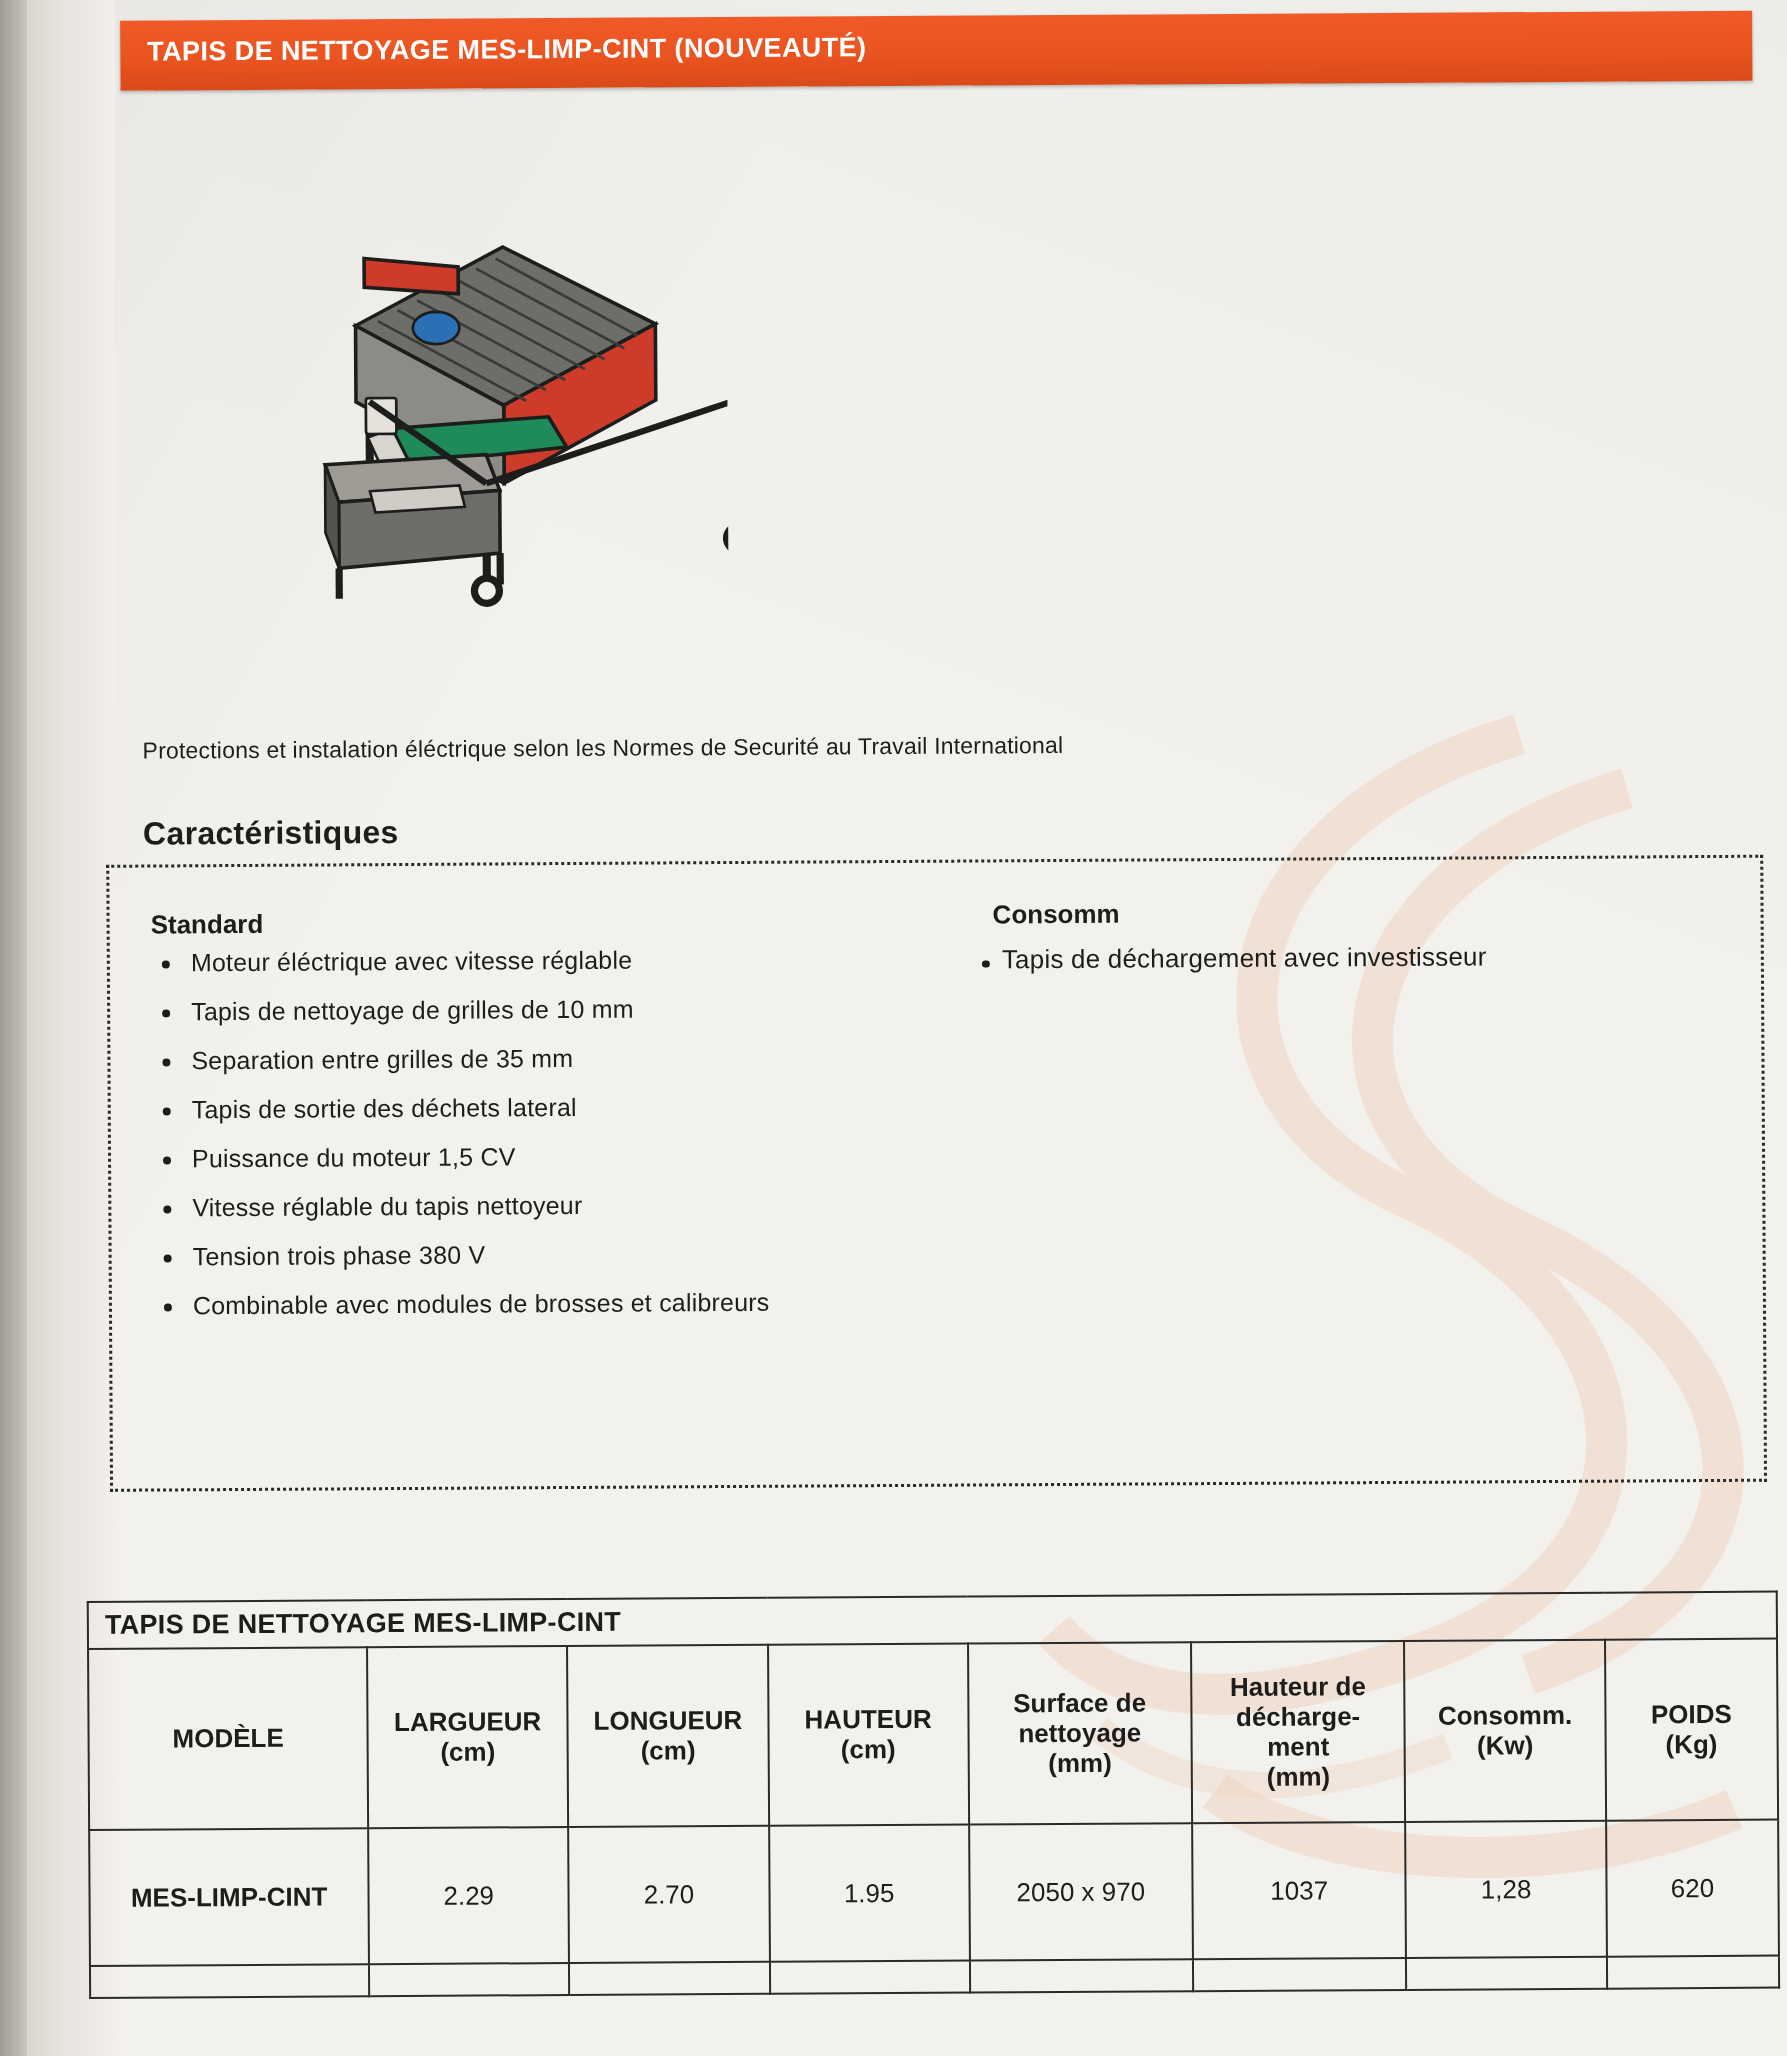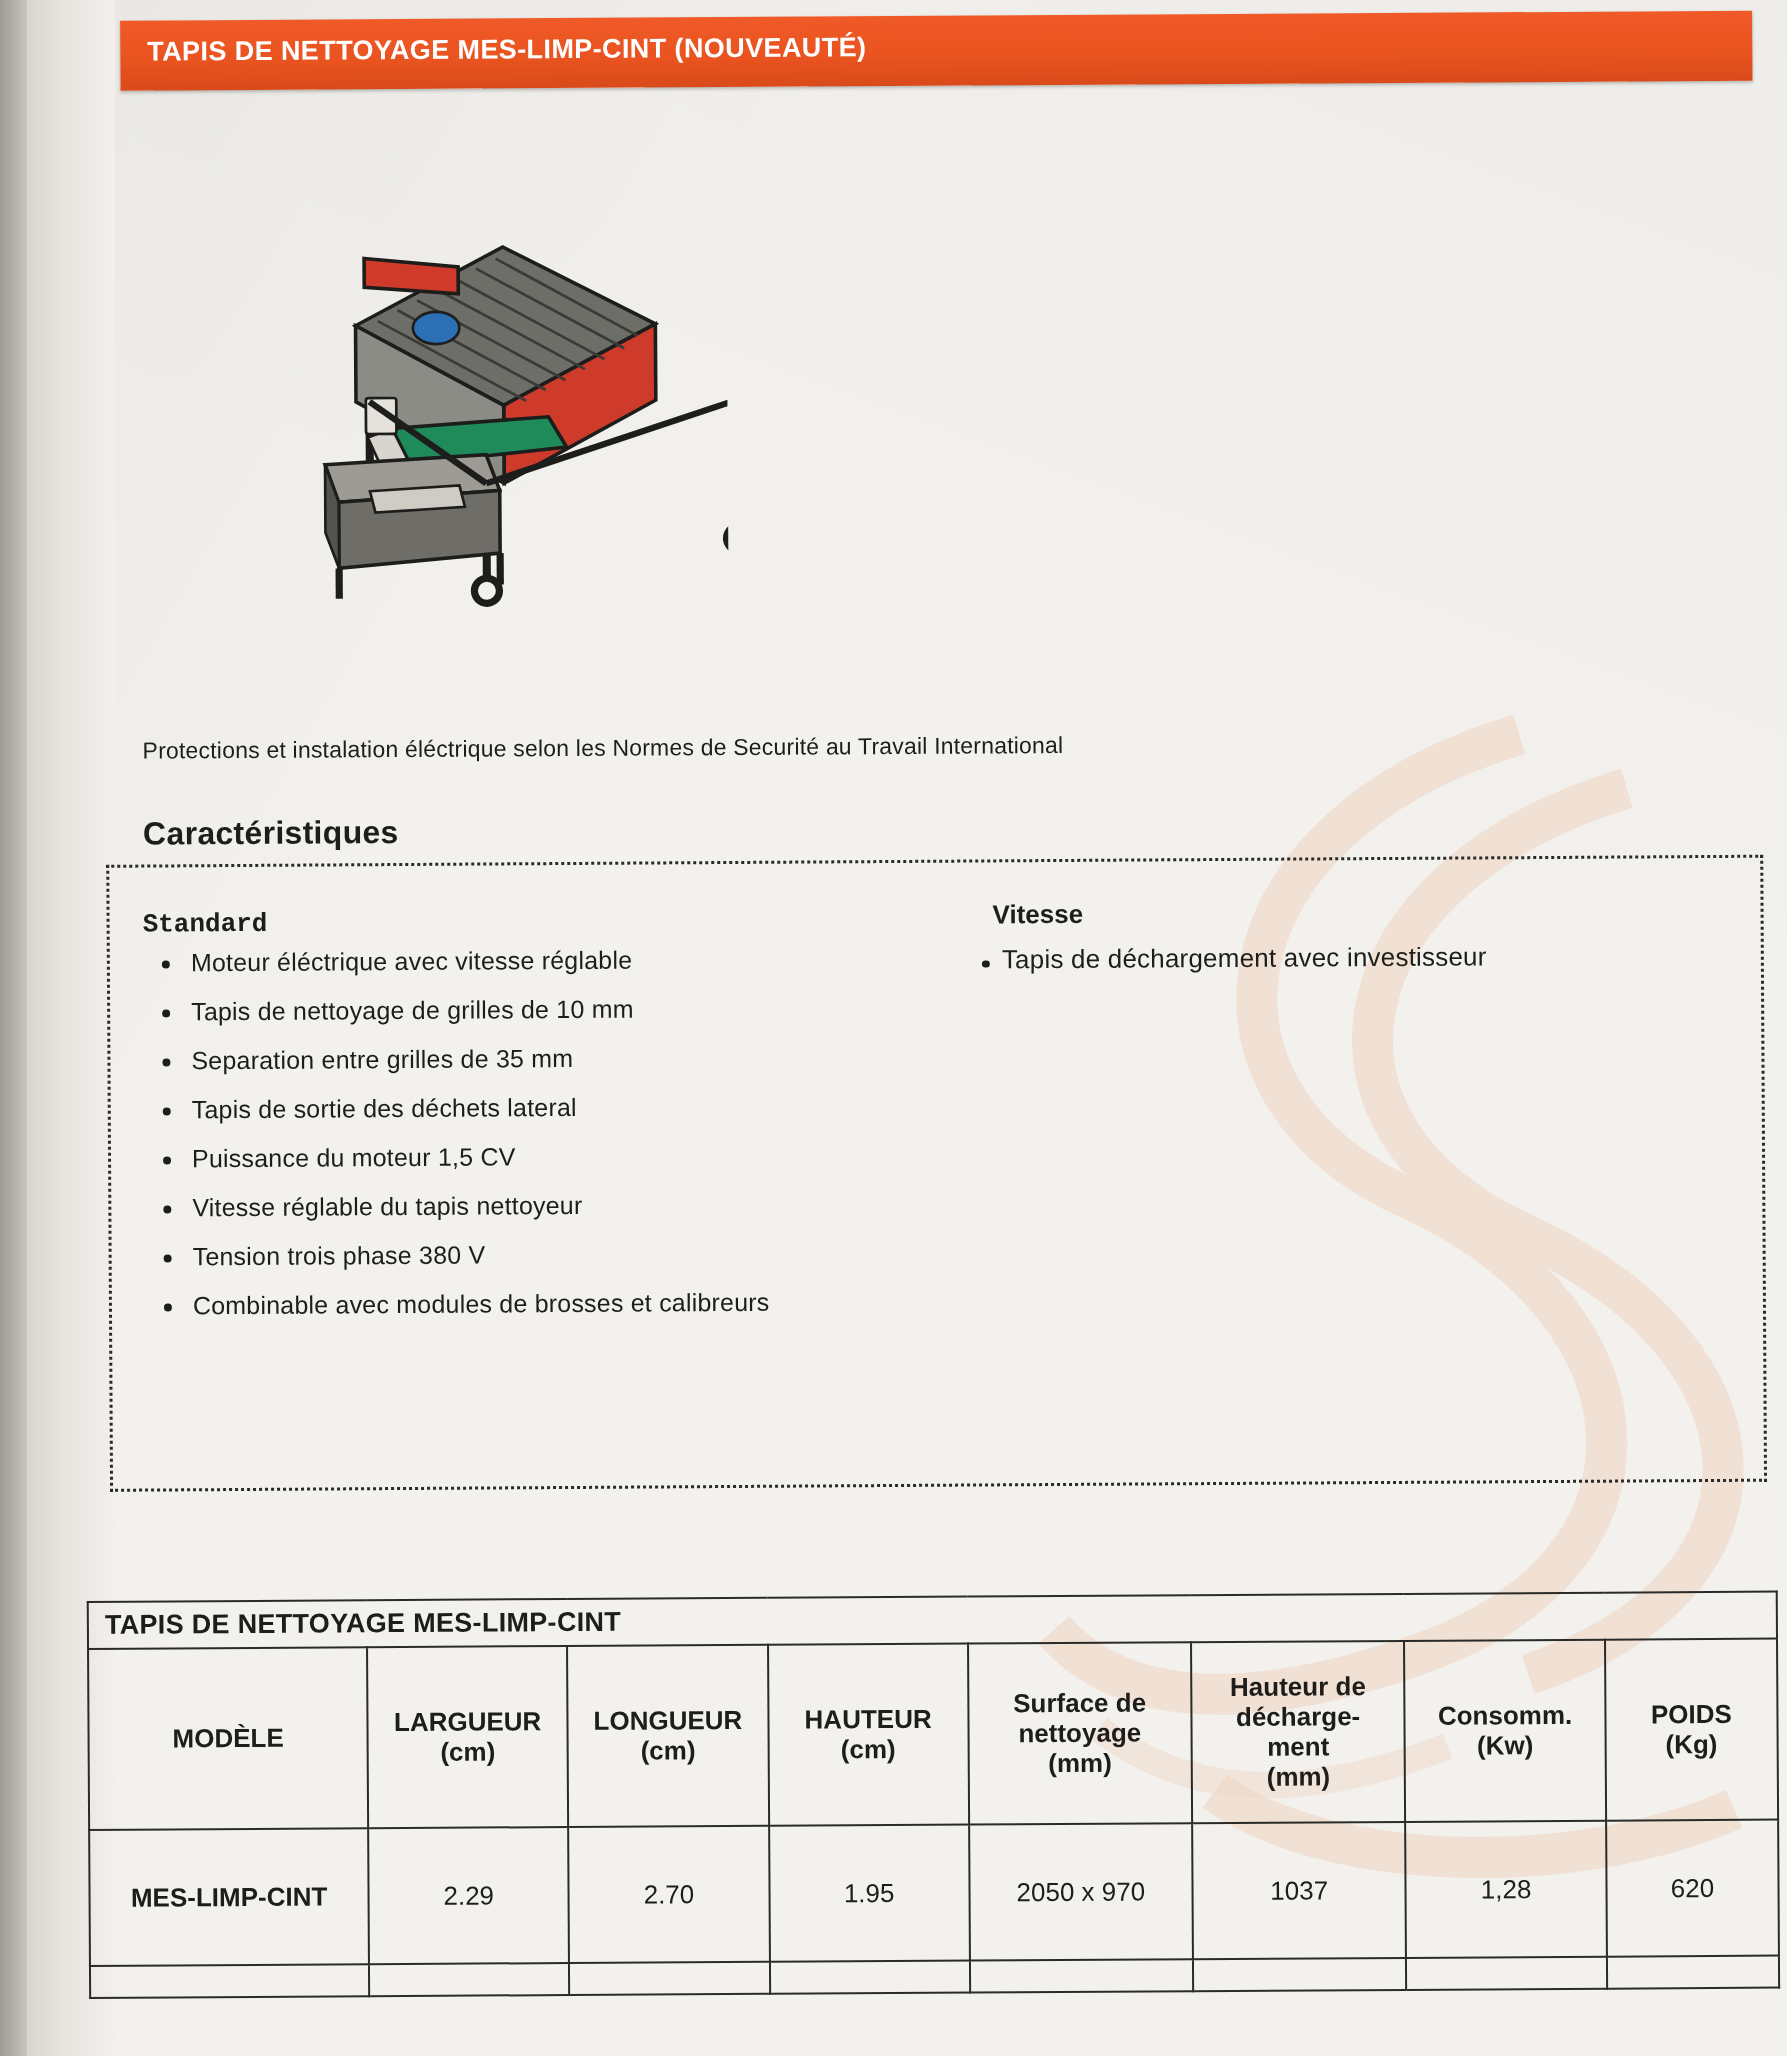--- a/index.html
+++ b/index.html
@@ -109,26 +109,25 @@
     left: 106px;
     top: 860px;
     width: 1657px;
     height: 627px;
     border: 3.6px dotted #2a2a28;
     box-sizing: border-box;
   }
 
   .col-std-title {
     position: absolute;
-    left: 142px;
+    left: 150px;
     top: 905px;
     font-size: 26px;
     font-weight: bold;
     color: #1d1d1b;
-    font-family: Liberation Mono, monospace;
   }
   .col-opt-title {
     position: absolute;
     left: 992px;
     top: 900px;
     font-size: 26px;
     font-weight: bold;
     color: #1d1d1b;
   }
 
@@ -320,21 +319,21 @@
       </g>
     </svg>
 
     <div class="note-line">Protections et instalation éléctrique selon les Normes de Securité au Travail International</div>
 
     <div class="section-title">Caractéristiques</div>
 
     <div class="dotted-box"></div>
 
     <div class="col-std-title">Standard</div>
-    <div class="col-opt-title">Vitesse</div>
+    <div class="col-opt-title">Consomm</div>
 
     <ul class="feature-list">
       <li>Moteur éléctrique avec vitesse réglable</li>
       <li>Tapis de nettoyage de grilles  de 10 mm</li>
       <li>Separation entre grilles de 35 mm</li>
       <li>Tapis de sortie des déchets lateral</li>
       <li>Puissance du moteur 1,5 CV</li>
       <li>Vitesse réglable du tapis nettoyeur</li>
       <li>Tension trois phase 380 V</li>
       <li>Combinable avec modules de brosses et calibreurs</li>

